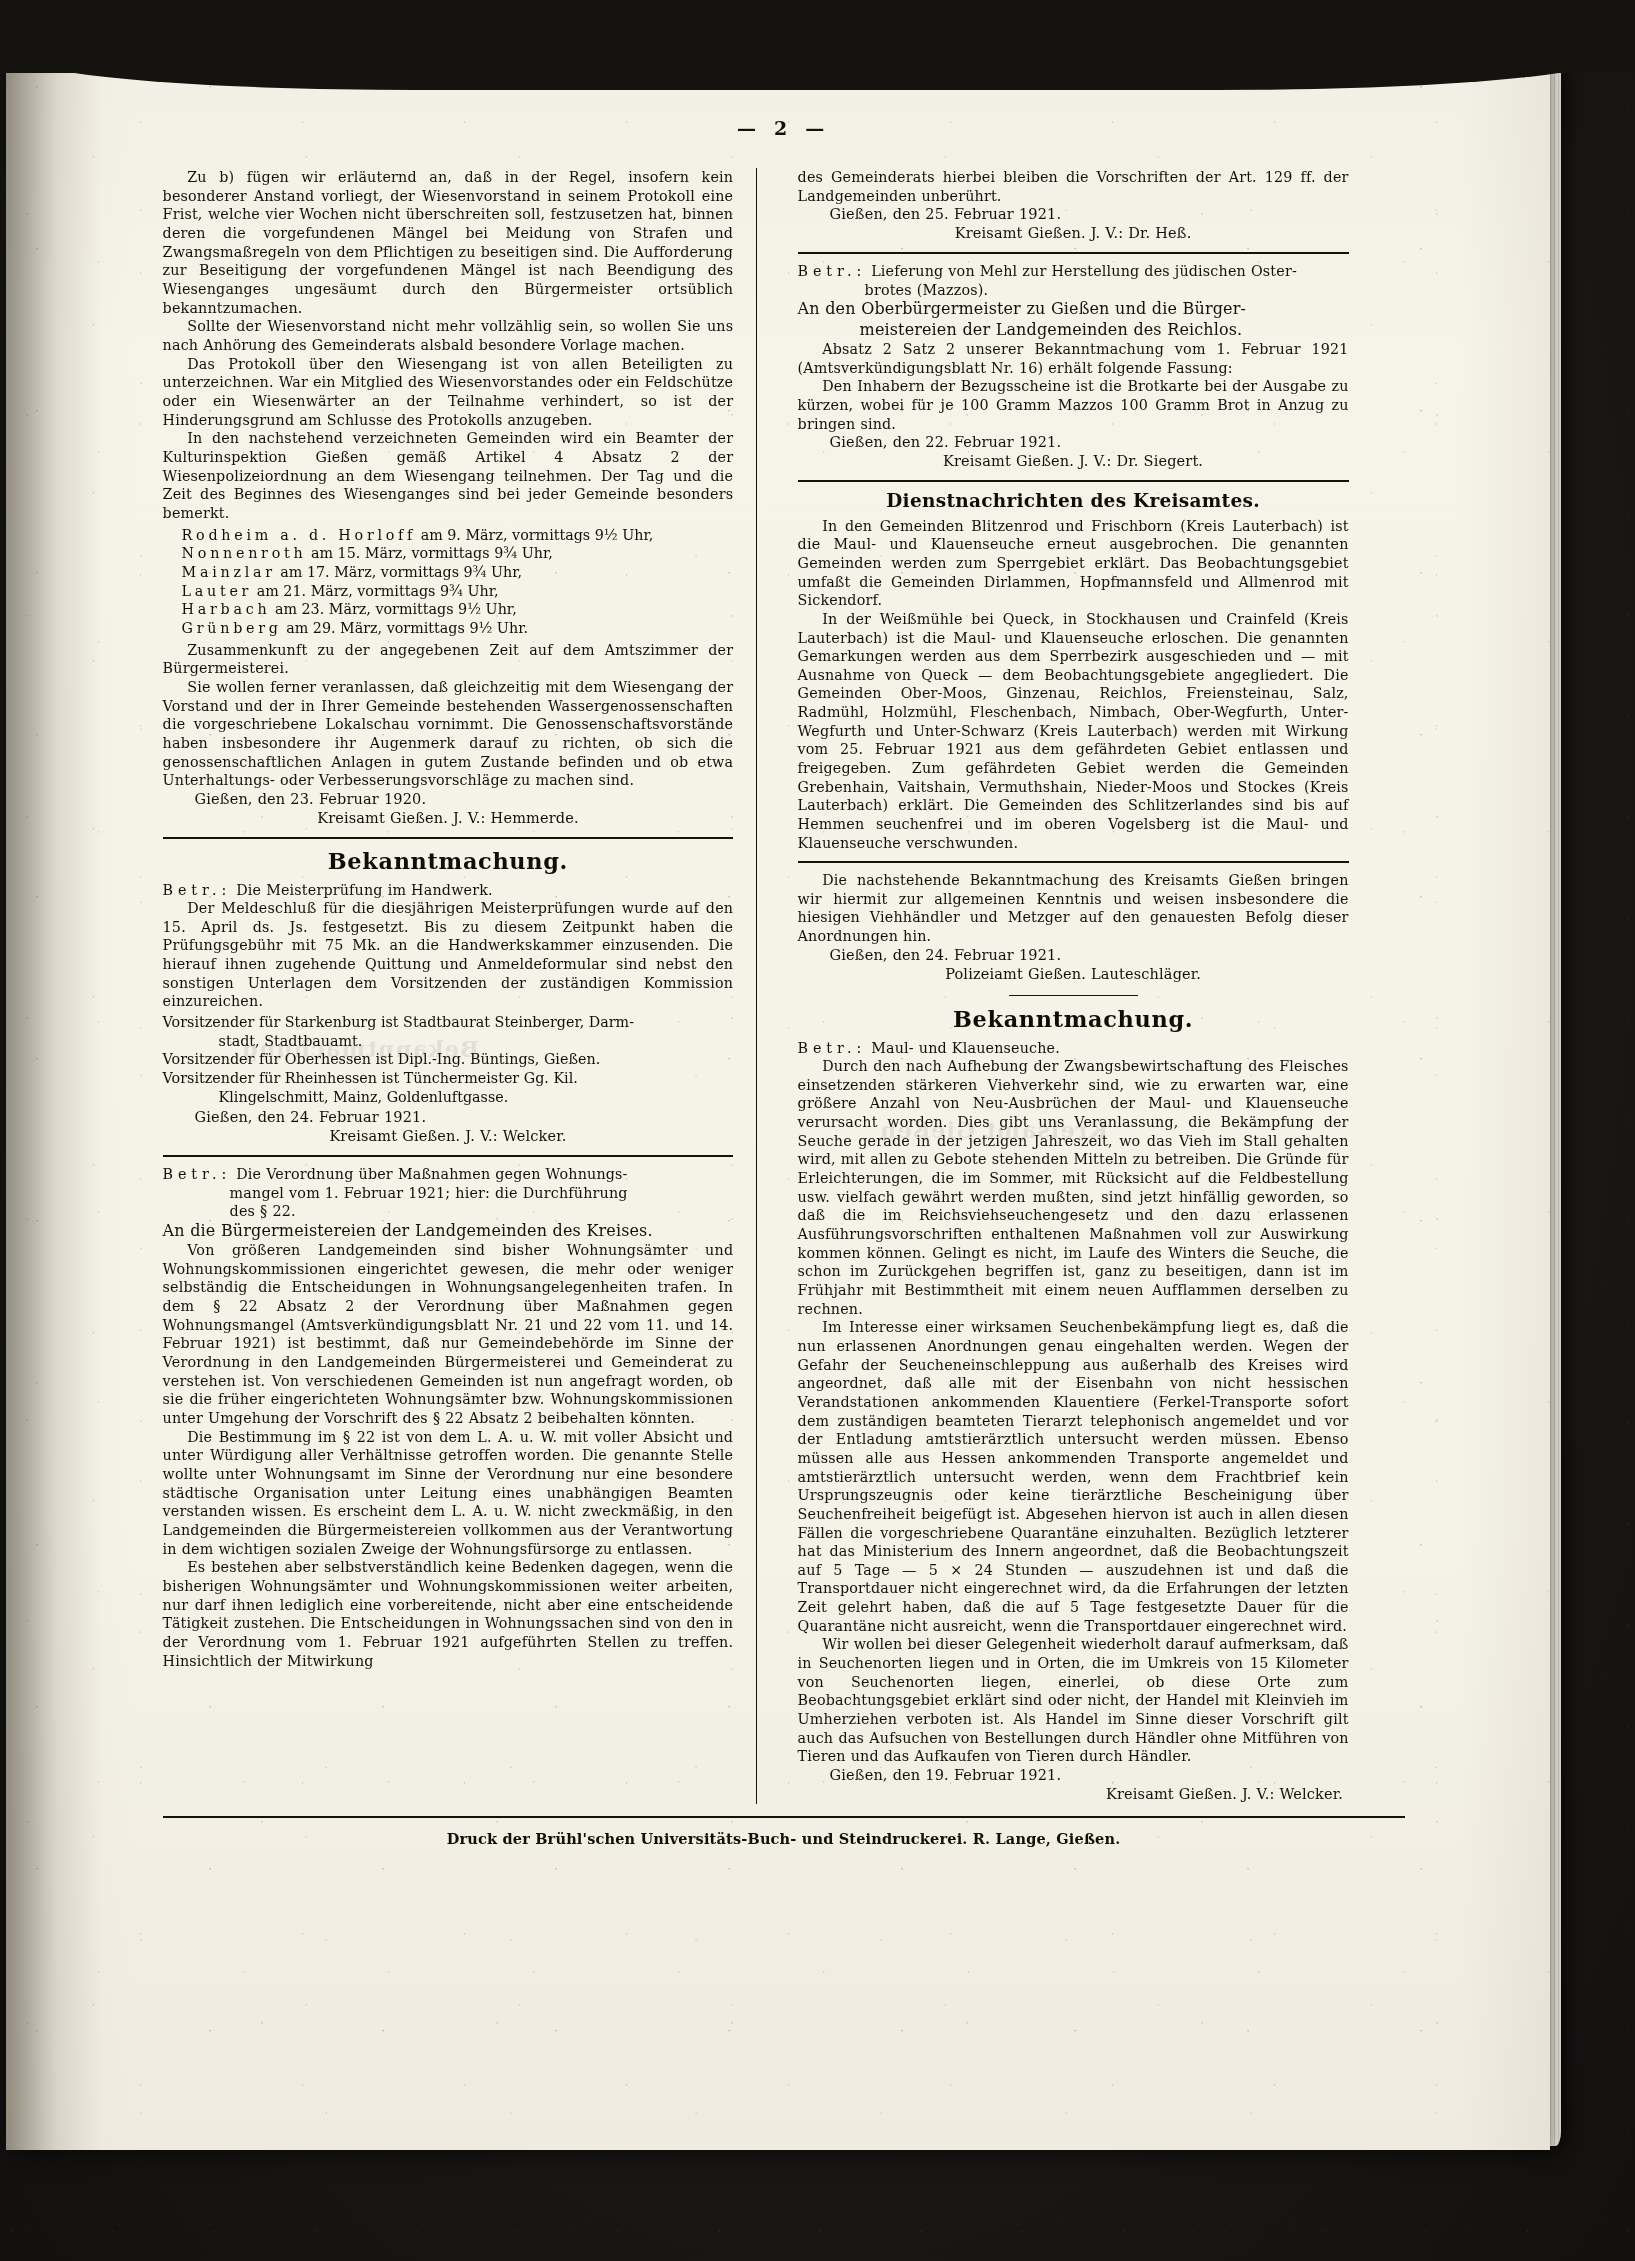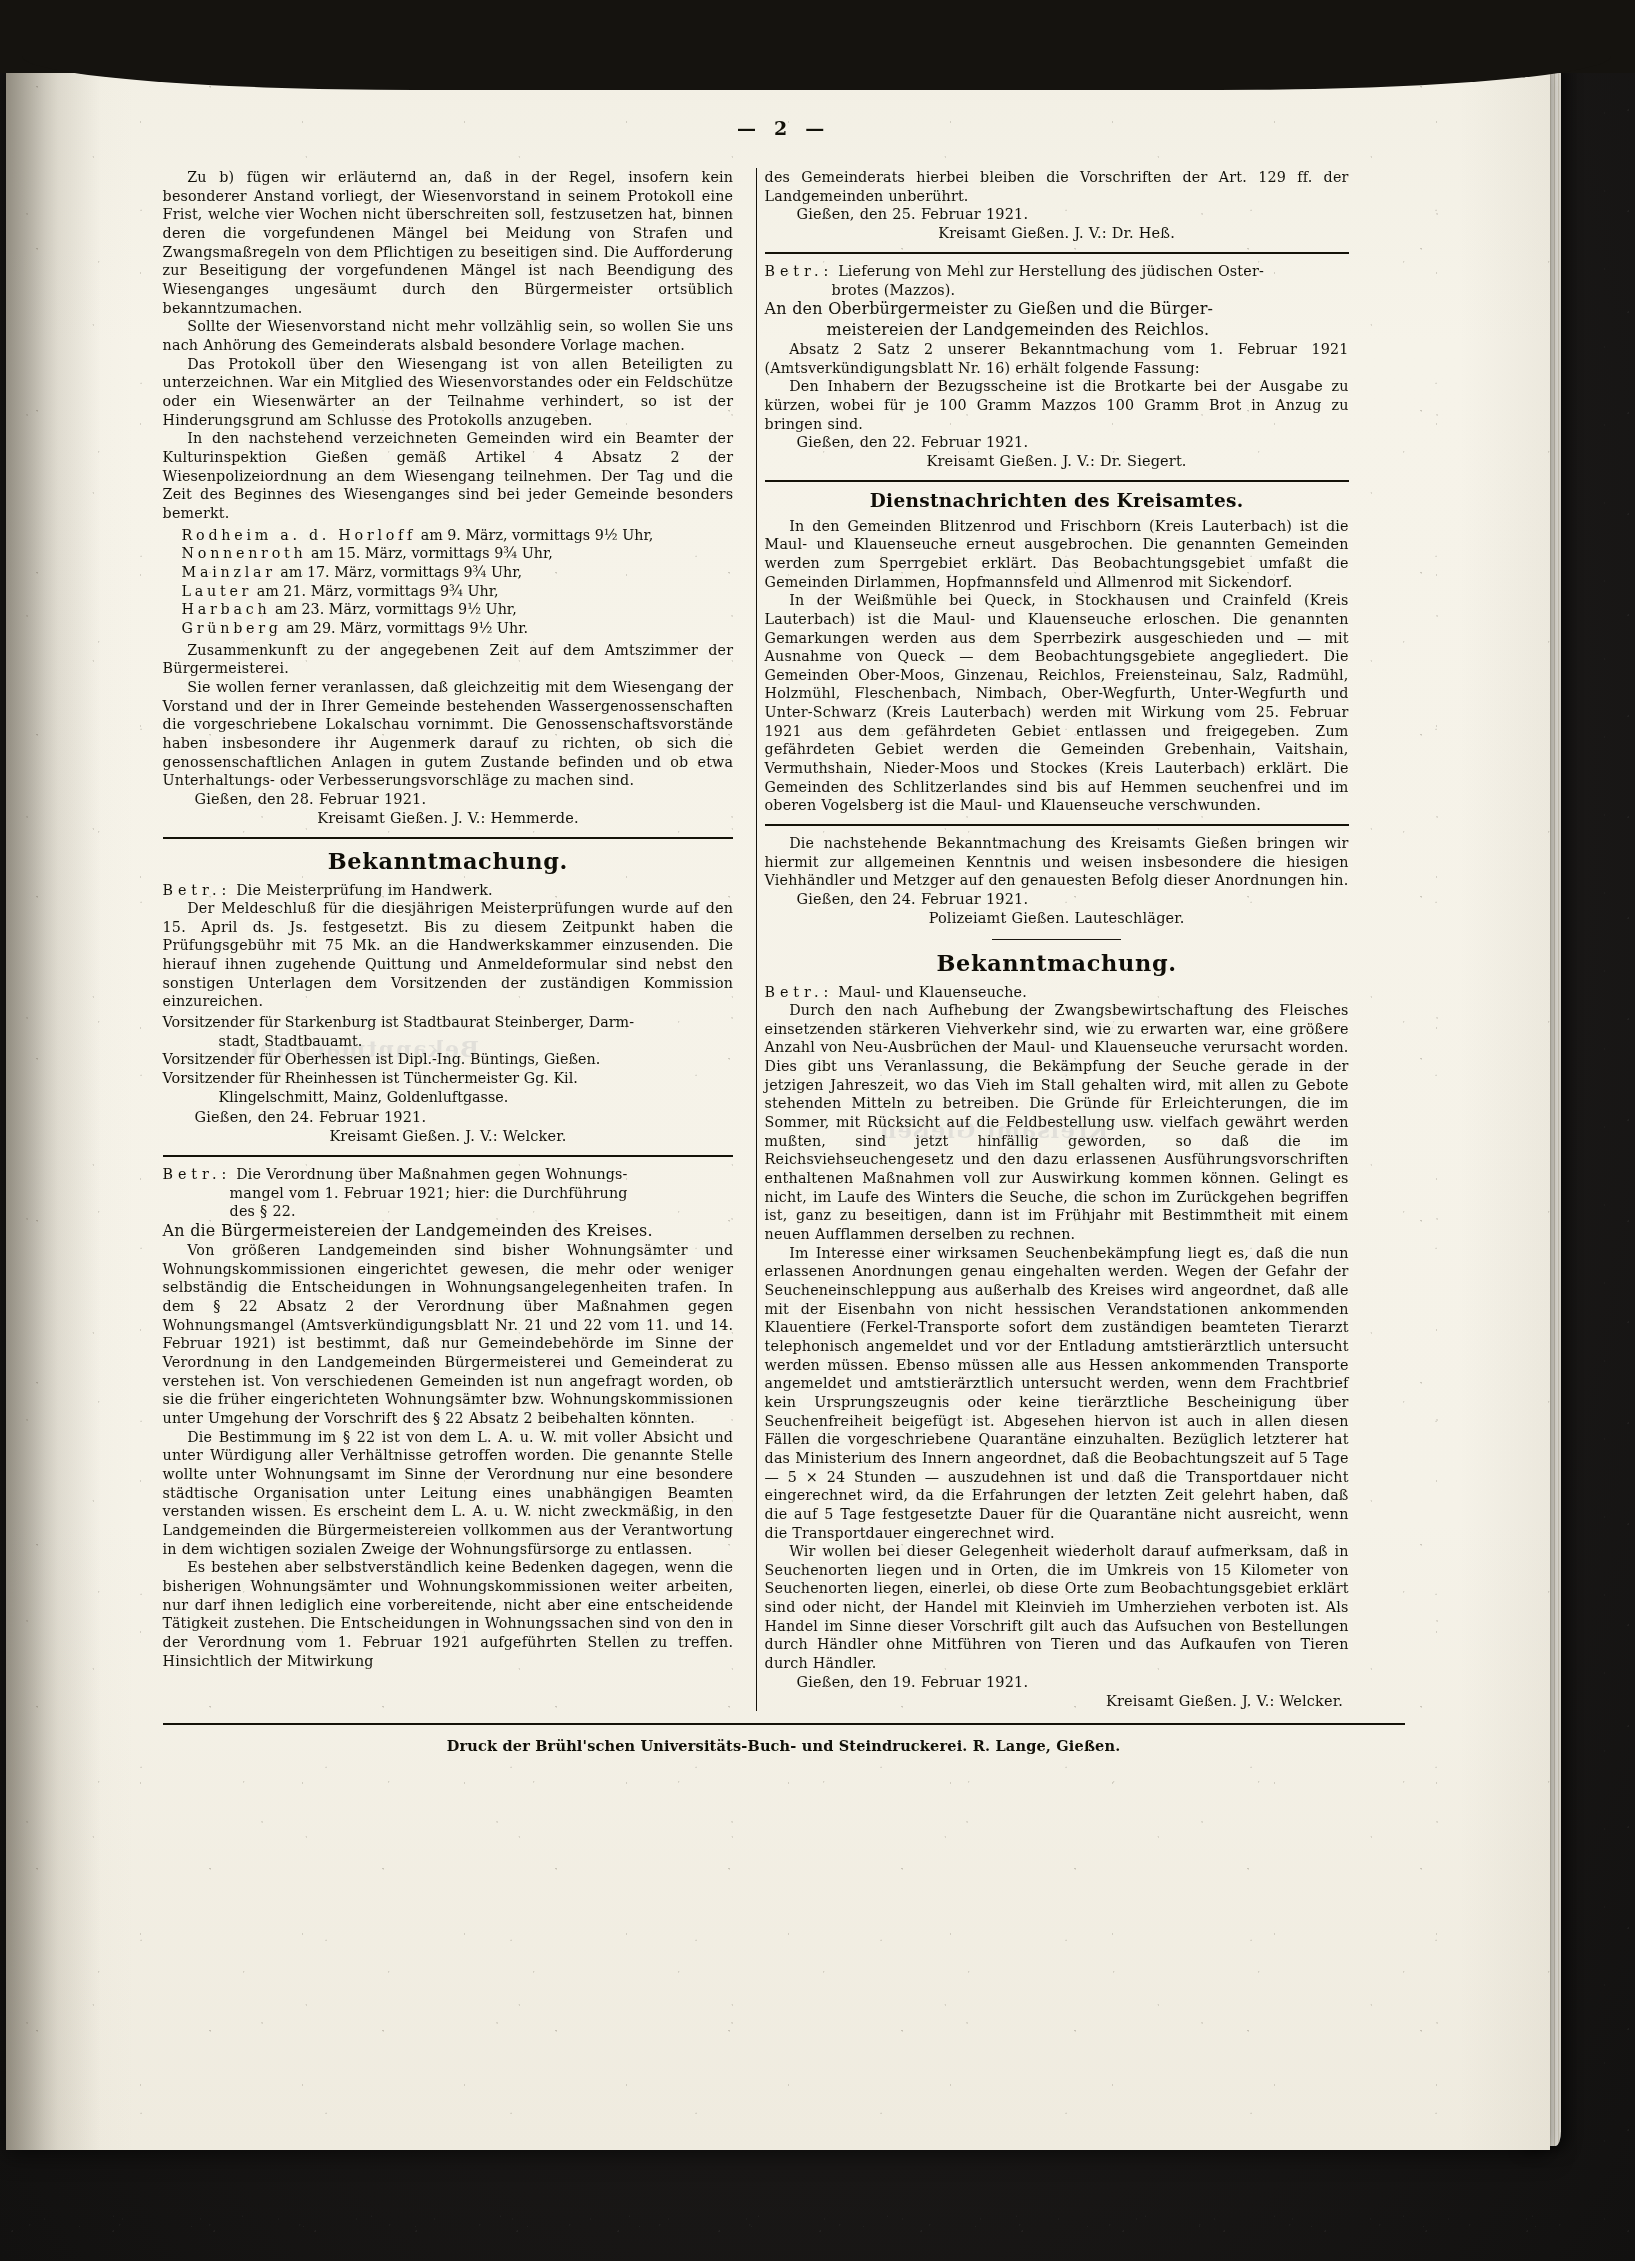--- a/index.html
+++ b/index.html
@@ -113,21 +113,21 @@
   #columns{
     display:flex;
     align-items:flex-start;
     gap:0;
   }
   .col{
     width:593px;
     box-sizing:border-box;
   }
   .col.left{padding-right:22.4px;}
-  .col.right{padding-left:8px;border-left:1.7px solid #15120c;}
+  .col.right{padding-left:41px;border-left:1.7px solid #15120c;}
 
   
   .fr{
     font-family:"DejaVu Serif","Liberation Serif",serif;
     font-size:14.3px;
     line-height:1.305;
     text-align:justify;
     text-justify:inter-word;
     hyphens:auto;
     -webkit-hyphens:auto;
@@ -256,21 +256,21 @@
             <li><span class="nm">Nonnenroth</span> <span>am 15. März, vormittags 9¾ Uhr,</span></li>
             <li><span class="nm">Mainzlar</span> <span>am 17. März, vormittags 9¾ Uhr,</span></li>
             <li><span class="nm">Lauter</span> <span>am 21. März, vormittags 9¾ Uhr,</span></li>
             <li><span class="nm">Harbach</span> <span>am 23. März, vormittags 9½ Uhr,</span></li>
             <li><span class="nm">Grünberg</span> <span>am 29. März, vormittags 9½ Uhr.</span></li>
           </ul>
 
           <p class="fr ind">Zusammenkunft zu der angegebenen Zeit auf dem Amtszimmer der Bürgermeisterei.</p>
           <p class="fr ind">Sie wollen ferner veranlassen, daß gleichzeitig mit dem Wiesengang der Vorstand und der in Ihrer Gemeinde bestehenden Wassergenossenschaften die vorgeschriebene Lokalschau vornimmt. Die Genossenschaftsvorstände haben insbesondere ihr Augenmerk darauf zu richten, ob sich die genossenschaftlichen Anlagen in gutem Zustande befinden und ob etwa Unterhaltungs- oder Verbesserungsvorschläge zu machen sind.</p>
 
-          <p class="fr dateline">Gießen, den 28. Februar 1921.</p>
+          <p class="fr dateline">Gießen, den 23. Februar 1920.</p>
           <p class="fr signline">Kreisamt Gießen.   J. V.: Hemmerde.</p>
 
           <hr class="rule">
 
           <h2 class="hdr">Bekanntmachung.</h2>
 
           <p class="fr betr">
             <span class="lbl">Betr.:</span>
             <span>Die Meisterprüfung im Handwerk.</span>
           </p>

